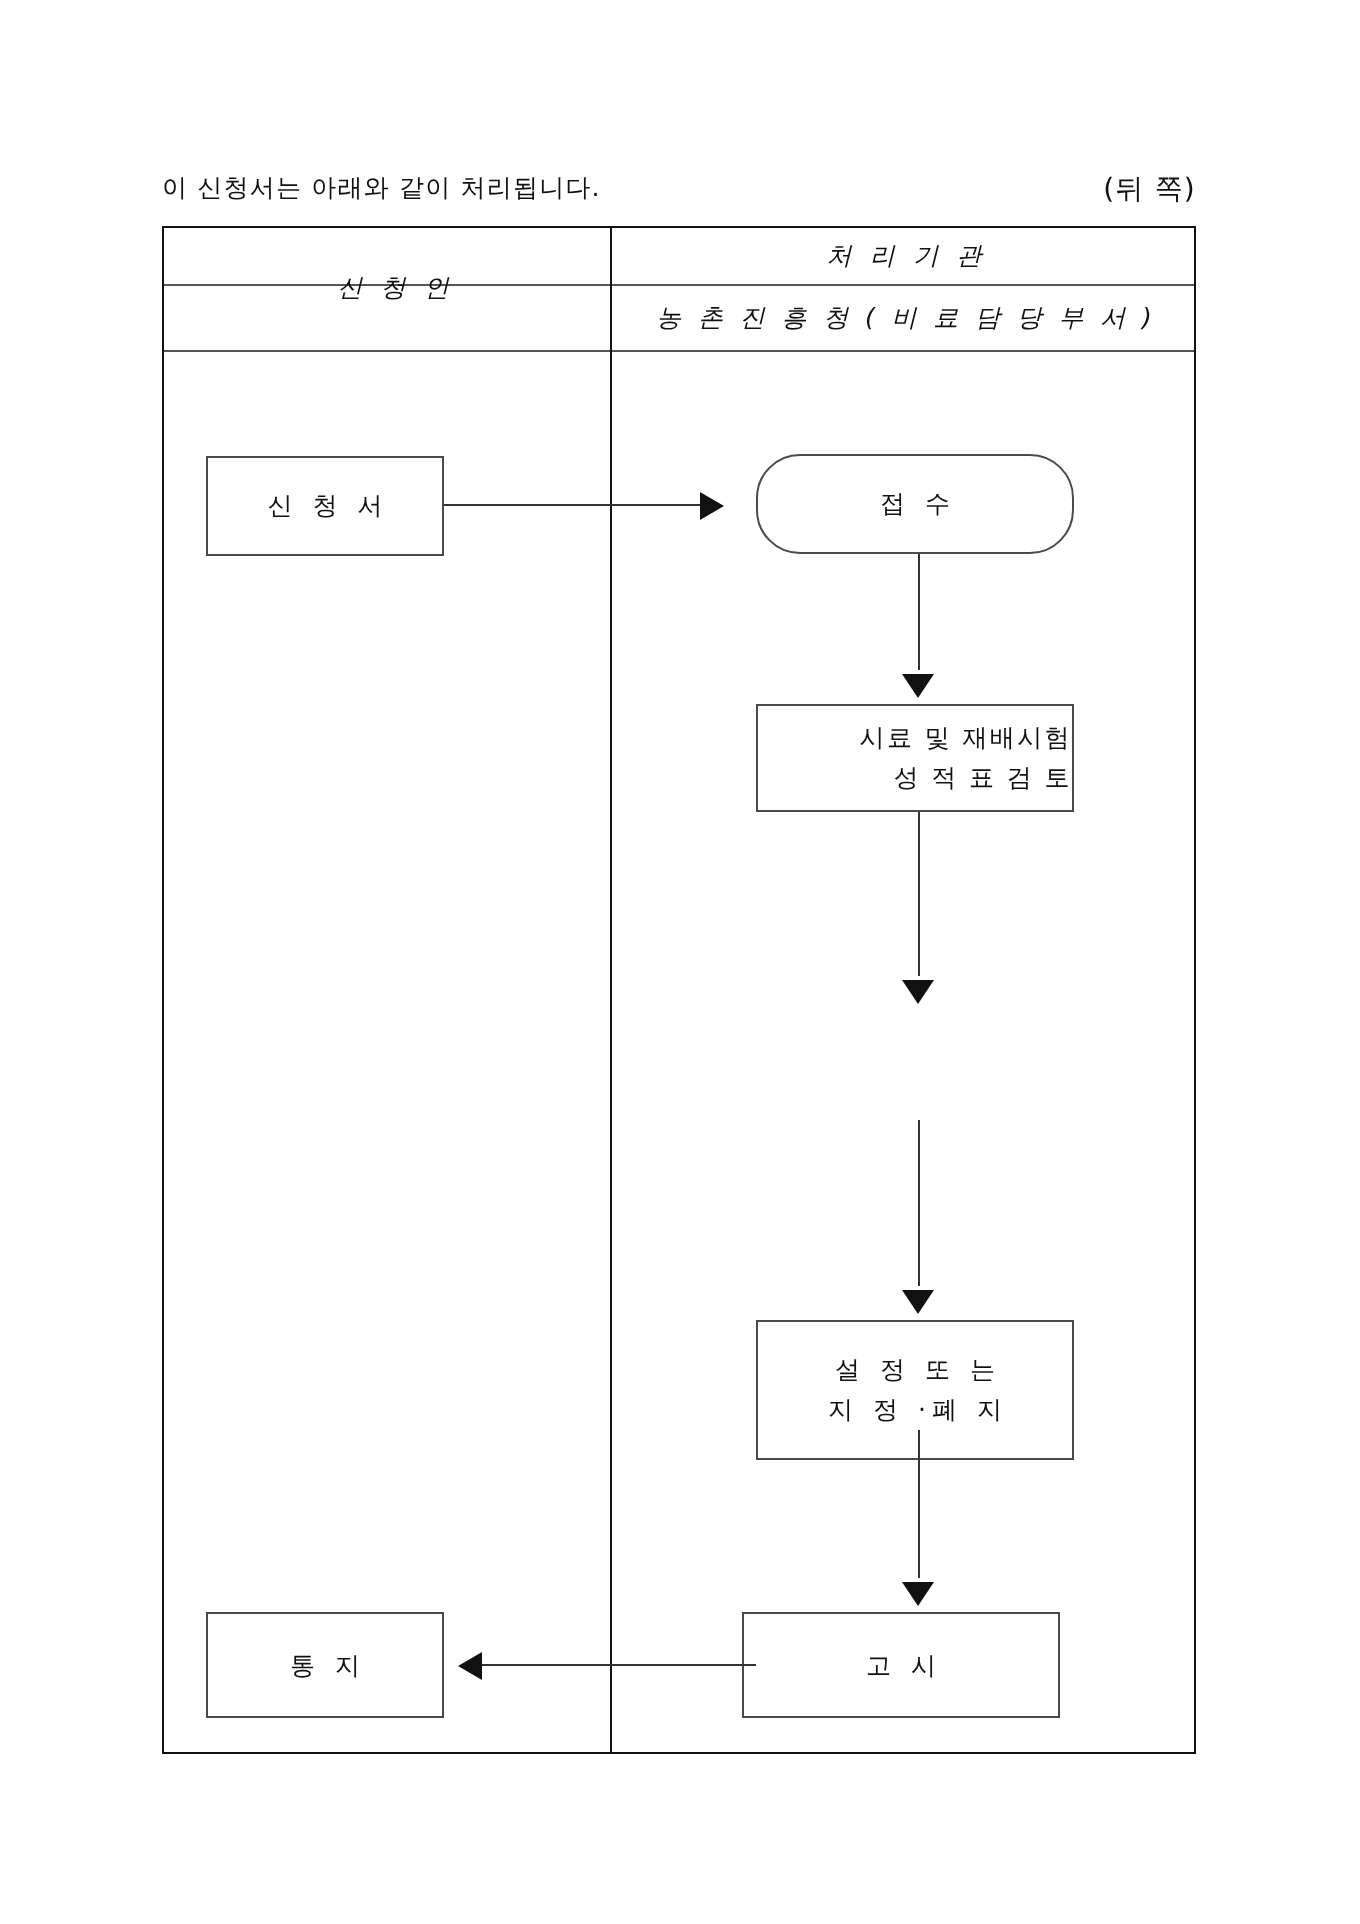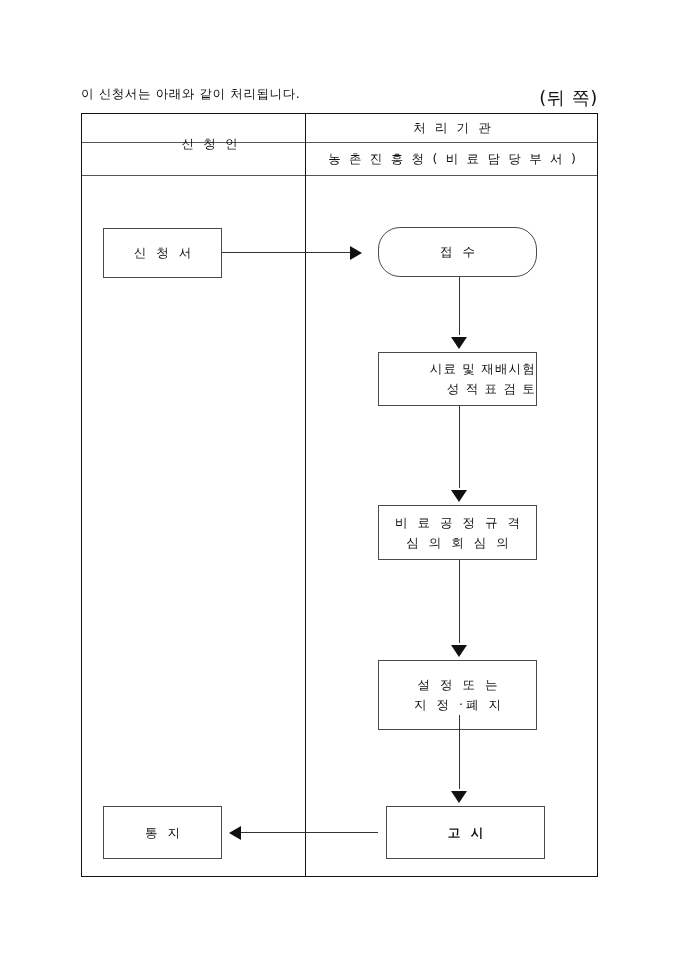--- a/index.html
+++ b/index.html
@@ -31,21 +31,21 @@
     top: 0;
     font-size: 12.5px;
     letter-spacing: 0.6px;
     white-space: nowrap;
     color: #111;
   }
   #page-marker {
     position: absolute;
     right: 0;
     top: 0;
-    font-size: 18px;
+    font-size: 14px;
     letter-spacing: 0.6px;
     white-space: nowrap;
     color: #111;
   }
 
   
   #flow-table {
     position: absolute;
     left: 81px;
     top: 113px;
@@ -78,23 +78,24 @@
   .hdr-cell {
     position: absolute;
     display: flex;
     align-items: center;
     justify-content: center;
     font-size: 12.5px;
     letter-spacing: 2.6px;
     text-indent: 2.6px;
     color: #111;
     white-space: nowrap;
+    font-style: italic;
   }
   #hdr-applicant {
-    left: 16px; top: 0; width: 223px; height: 61px;
+    left: 3px; top: 0; width: 223px; height: 61px;
   }
   #hdr-agency {
     left: 224px; top: 0; width: 292px; height: 28px;
   }
   #hdr-agency-sub {
     left: 224px; top: 29px; width: 292px; height: 32px;
     letter-spacing: 2.2px; text-indent: 2.2px;
   }
 
   
@@ -128,21 +129,21 @@
 
   
   #node-application { left: 21px;  top: 52px;  width: 119px; height: 50px; }
   #node-notice      { left: 21px;  top: 630px; width: 119px; height: 53px; }
 
   
   #node-receipt     { left: 296px; top: 51px;  width: 159px; height: 50px; border-radius: 22px; }
   #node-review      { left: 296px; top: 176px; width: 159px; height: 54px; align-items: flex-end; }
   #node-council     { left: 296px; top: 329px; width: 159px; height: 55px; }
   #node-decision    { left: 296px; top: 484px; width: 159px; height: 70px; }
-  #node-publication { left: 304px; top: 630px; width: 159px; height: 53px; font-weight: bold; }
+  #node-publication { left: 289px; top: 630px; width: 159px; height: 53px; }
 
   
   .hline {
     position: absolute;
     height: 0;
     border-top: 1.3px solid #333;
   }
   .vline {
     position: absolute;
     width: 0;
@@ -221,24 +222,20 @@
 
     <div class="node" id="node-receipt">
       <span class="ln">접 수</span>
     </div>
 
     <div class="node tight" id="node-review">
       <span class="ln">시료 및 재배시험</span>
       <span class="ln">성 적 표 검 토</span>
     </div>
 
-    <div class="node" id="node-council">
-      <span class="ln">비 료 공 정 규 격</span>
-      <span class="ln">심 의 회  심 의</span>
-    </div>
 
     <div class="node" id="node-decision">
       <span class="ln">설 정   또 는</span>
       <span class="ln">지 정 ·폐 지</span>
     </div>
 
     <div class="node" id="node-publication">
       <span class="ln">고 시</span>
     </div>
 

